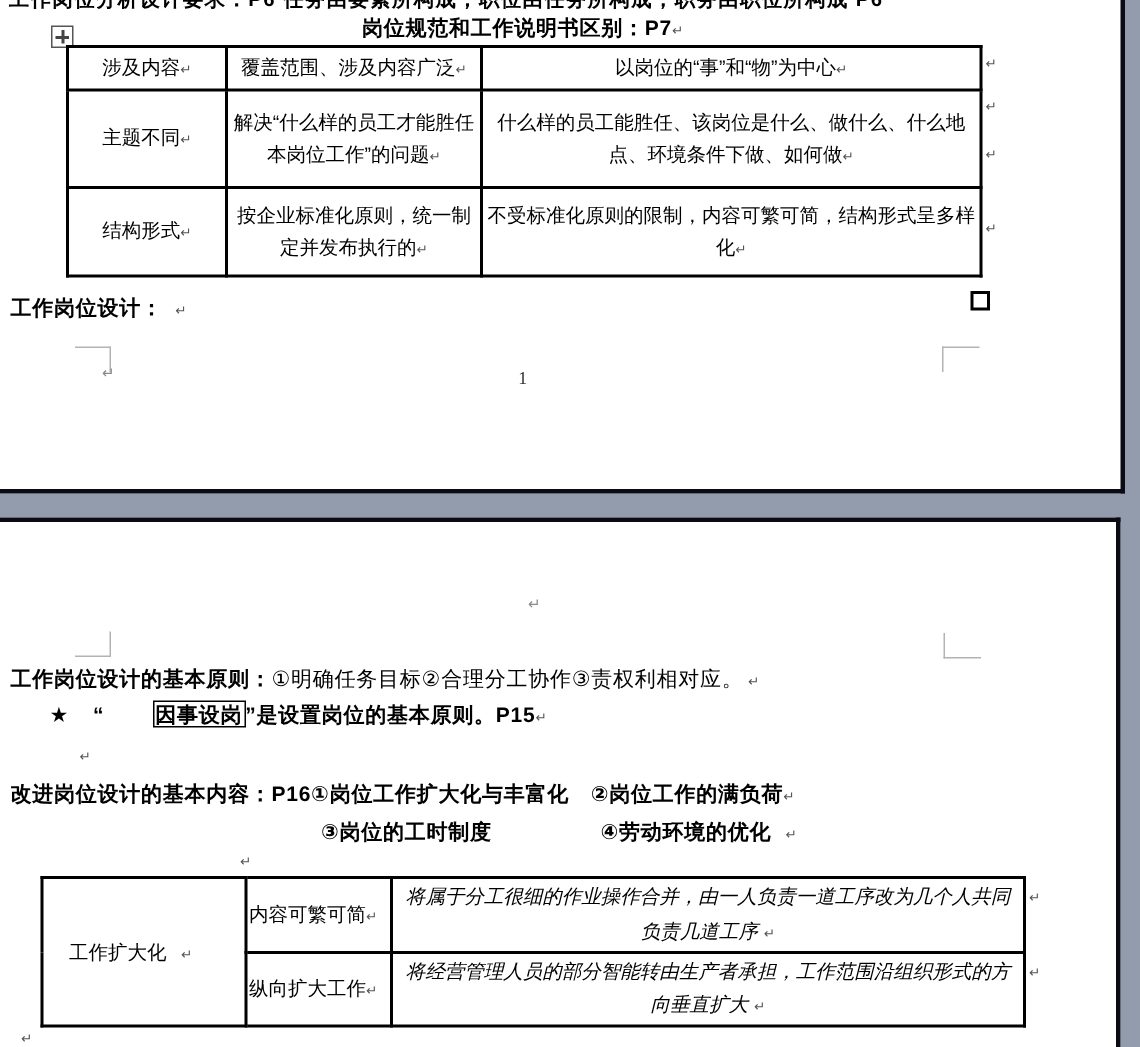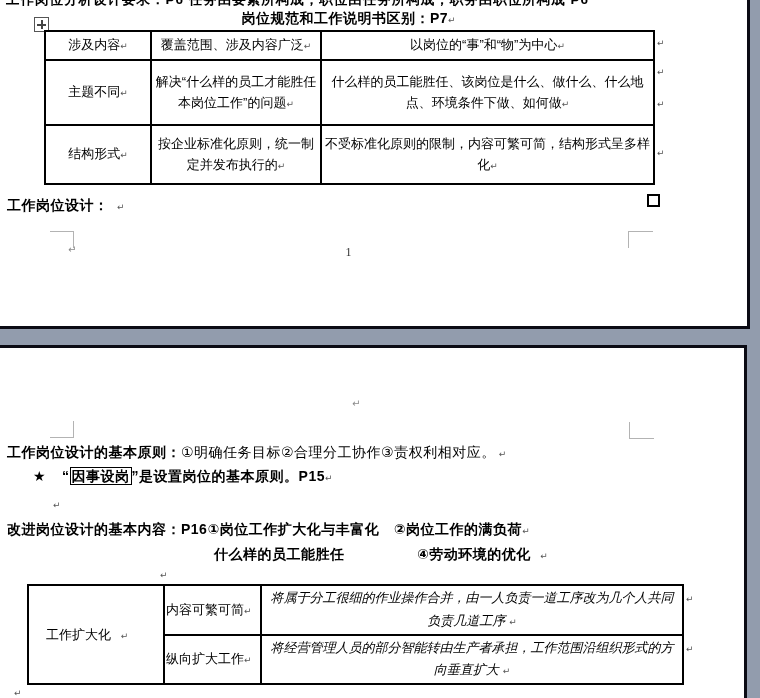--- a/index.html
+++ b/index.html
@@ -26,21 +26,21 @@
   
   table{border-collapse:collapse;table-layout:fixed;}
   #tbl1{width:609px;}
   #tbl1 td{border:2px solid #000;text-align:center;font-size:13px;line-height:1.55;padding:1px 2px;overflow:hidden;}
   #tbl2{width:655px;}
   #tbl2 td{border:2px solid #000;font-size:13px;overflow:hidden;}
   #tbl2 td.c1{text-align:left;padding-left:17px;}
   #tbl2 td.c2{text-align:left;padding:0 0 0 1px;}
   #tbl2 td.c3{text-align:center;padding:1px 3px;line-height:1.75;white-space:normal;font-style:italic;}
   .caret{display:inline-block;width:2px;height:13px;background:#000;vertical-align:-2px;margin:0 -1px;}
-  .boxed{border:1px solid #000;padding:0 1px;}
+  .boxed{border:1px solid #000;padding:0 1px;margin-left:32px;}
   
   .mhandle{width:13px;height:13px;border:1px solid #555;background:#fff;}
   .mh-h{position:absolute;left:2px;top:5.5px;width:9px;height:2px;background:#444;}
   .mh-v{position:absolute;left:5.5px;top:2px;width:2px;height:9px;background:#444;}
   .rhandle{width:9px;height:9px;border:2px solid #000;background:#fff;}
   .serif{font-family:"Liberation Serif","DejaVu Serif",serif;}
   .clip-line{top:-9px;left:6px;font-size:13.5px;letter-spacing:1px;white-space:nowrap;font-weight:bold;}
 </style>
 </head>
 <body>
@@ -117,21 +117,21 @@
     <span>★</span><span style="display:inline-block;width:16px;"></span><span>“</span><span class="boxed">因事设岗</span><span>”是设置岗位的基本原则。P15</span><span class="pm">↵</span>
   </div>
 
   <span class="abs pm" style="left:53px;top:152px;">↵</span>
 
   <div class="abs cjk b" style="left:7px;top:173px;font-size:14px;">
     <span>改进岗位设计的基本内容：P16①岗位工作扩大化与丰富化　②岗位工作的满负荷</span><span class="pm">↵</span>
   </div>
 
   <div class="abs cjk b" style="left:214px;top:198px;font-size:14px;">
-    <span>什么样的员工能胜任　　　　　④劳动环境的优化</span>
+    <span>③岗位的工时制度　　　　　④劳动环境的优化</span>
     <span class="pm" style="margin-left:5px;">↵</span>
   </div>
 
   <span class="abs pm" style="left:160px;top:222px;">↵</span>
 
   <table id="tbl2" class="abs" style="left:27px;top:236px;">
     <colgroup>
         <col style="width:136px">
         <col style="width:97px">
         <col style="width:422px">

